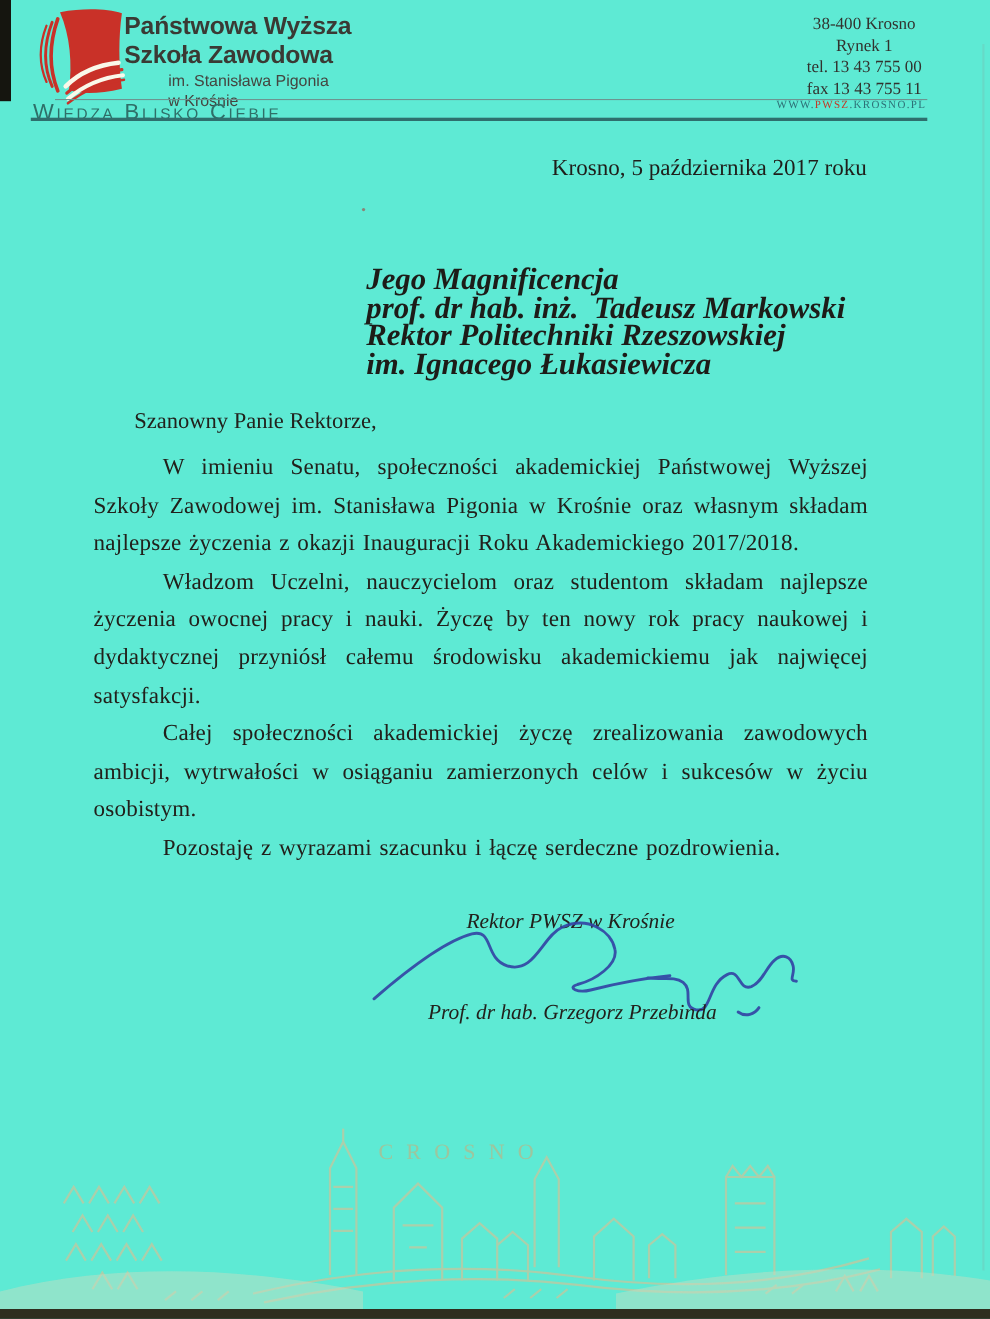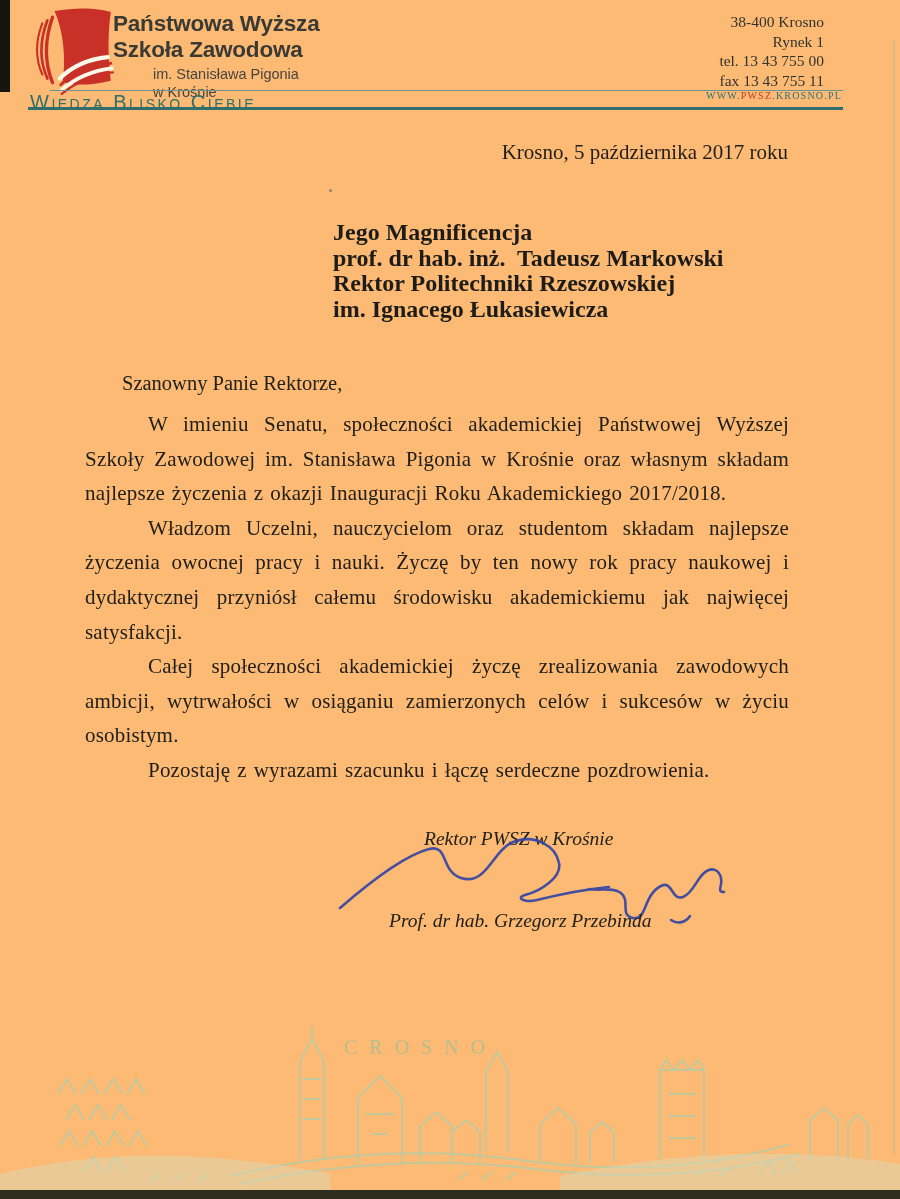--- a/index.html
+++ b/index.html
@@ -1,54 +1,54 @@
 <!DOCTYPE html>
 <html><head>
 <meta charset="utf-8">
 <style>
   html,body { margin:0; padding:0; background:#e8e6da; }
   .page {
     position:relative; width:900px; height:1199px; margin:0 auto;
-    background:#fdba74;
+    background:#5eead4;
     font-family:"Liberation Serif", serif;
     color:#25231e;
     overflow:hidden;
   }
 
   
   .corner-strip { position:absolute; left:0; top:0; width:10px; height:92px; background:#15150f; }
   .bottom-strip { position:absolute; left:0; bottom:0; width:900px; height:9px; background:#2e2e1e; }
   .scan-line-right { position:absolute; left:893px; top:40px; width:2px; height:1115px; background:rgba(125,175,165,0.28); }
   .speck { position:absolute; left:329px; top:189px; width:3px; height:3px; border-radius:50%; background:#8a8578; }
 
   
   .logo { position:absolute; left:34px; top:7px; width:80px; height:90px; }
   .org-block { position:absolute; left:113px; top:11px; font-family:"Liberation Sans", sans-serif; }
   .org-name { font-weight:bold; font-size:22.5px; line-height:26px; color:#3a3a34; letter-spacing:-0.2px; }
   .org-sub  { font-size:14.5px; line-height:17.5px; color:#454540; margin-top:3px;margin-left:40px; }
-  .address-block { position:absolute; right:76px; top:12px; text-align:right; font-size:15.5px; line-height:19.5px; color:#32322e; }
+  .address-block { position:absolute; right:62px; top:12px; text-align:center; font-size:15.5px; line-height:19.5px; color:#32322e; }
 
   .rule-thin  { position:absolute; left:50px;  top:90px;  width:793px; height:1px; background:#6d9490; }
   .rule-thick { position:absolute; left:28px;  top:107px; width:815px; height:3px; background:#2e6f6d; }
   .tagline {
     position:absolute; left:30px; top:91px;
     font-family:"Liberation Sans", sans-serif;
     font-variant:small-caps; font-size:20px; letter-spacing:2.5px; color:#2f6f68;
   }
   .website {
     position:absolute; right:58px; top:90px;
     font-family:Liberation Serif, serif;
     font-size:10px; letter-spacing:1.2px; color:#2e7177;
   }
   .website .hl { color:#c23a28; }
 
   
   .dateline { position:absolute; right:112px; top:140px; font-size:21px; color:#1f1e1a;text-align:center; }
 
-  .recipient { position:absolute; left:333px; top:220px; font-weight:bold; font-size:24px; line-height:25.5px; color:#1d1c18; }
+  .recipient { position:absolute; left:333px; top:242px; font-weight:bold; font-size:28px; line-height:25.5px; color:#1d1c18;font-style:italic; }
   .recipient div { white-space:pre-wrap; }
 
   .salutation { position:absolute; left:122px; top:372px; font-size:20.5px; color:#22211c; }
 
   .letter-body {
     position:absolute; left:85px; top:407px; width:704px;
     font-size:21px; line-height:34.6px; text-align:justify;
     letter-spacing:0.2px; word-spacing:1.5px; color:#22201b;
   }
   .letter-body p { margin:0; text-indent:63px; }

